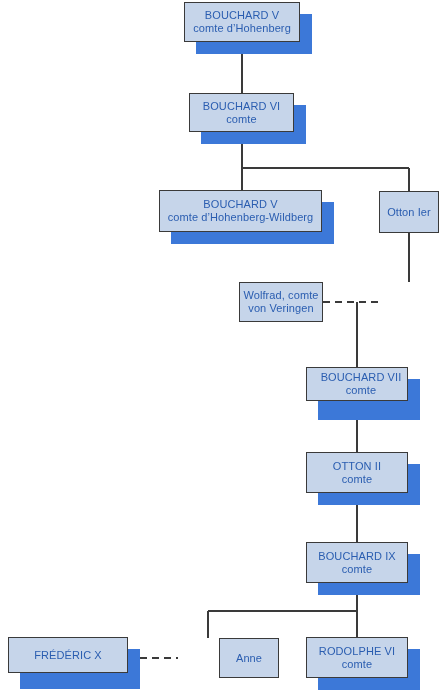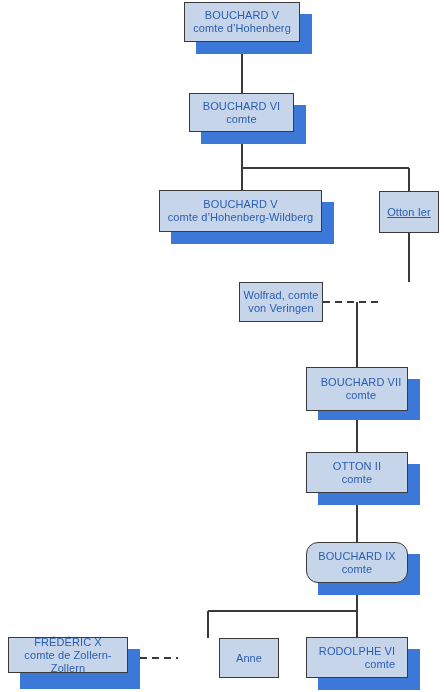--- a/index.html
+++ b/index.html
@@ -101,64 +101,63 @@
     </span>
   </div>
 
   <div class="node" style="left:159px; top:190px; width:163px; height:42px;">
     <span class="txt">
       <span>BOUCHARD V</span>
       <span class="l2">comte d’Hohenberg-Wildberg</span>
     </span>
   </div>
 
-  <div class="node" style="left:379px; top:191px; width:60px; height:42px;text-decoration:underline;">
+  <div class="node" style="left:379px; top:191px; width:60px; height:42px;">
     <span class="txt">Otton Ier</span>
   </div>
 
   <div class="node" style="left:239px; top:282px; width:84px; height:40px;">
     <span class="txt">
       <span>Wolfrad, comte</span>
       <span class="l2">von Veringen</span>
     </span>
   </div>
 
 
-  <div class="node" style="left:306px; top:367px; width:102px; height:44px;padding-left:8px;">
+  <div class="node" style="left:306px; top:367px; width:102px; height:34px;padding-left:8px;">
     <span class="txt">
       <span>BOUCHARD VII</span>
       <span class="l2">comte</span>
     </span>
   </div>
 
   <div class="node" style="left:306px; top:452px; width:102px; height:41px;">
     <span class="txt">
       <span>OTTON II</span>
       <span class="l2">comte</span>
     </span>
   </div>
 
-  <div class="node" style="left:306px; top:542px; width:102px; height:41px;border-radius:12px;">
+  <div class="node" style="left:306px; top:542px; width:102px; height:41px;">
     <span class="txt">
       <span>BOUCHARD IX</span>
       <span class="l2">comte</span>
     </span>
   </div>
 
   <div class="node" style="left:8px; top:637px; width:120px; height:36px;">
     <span class="txt">
       <span>FRÉDÉRIC X</span>
-      <span class="l2">comte de Zollern-Zollern</span>
     </span>
   </div>
 
   <div class="node" style="left:178px; top:638px; width:60px; height:40px;margin-left:41px;">
     <span class="txt">Anne</span>
   </div>
 
-  <div class="node" style="left:306px; top:637px; width:102px; height:41px;text-align:right;">
+  <div class="node" style="left:306px; top:637px; width:102px; height:41px;">
     <span class="txt">
       <span>RODOLPHE VI</span>
       <span class="l2">comte</span>
     </span>
   </div>
 
 </div>
 
 </body></html>

